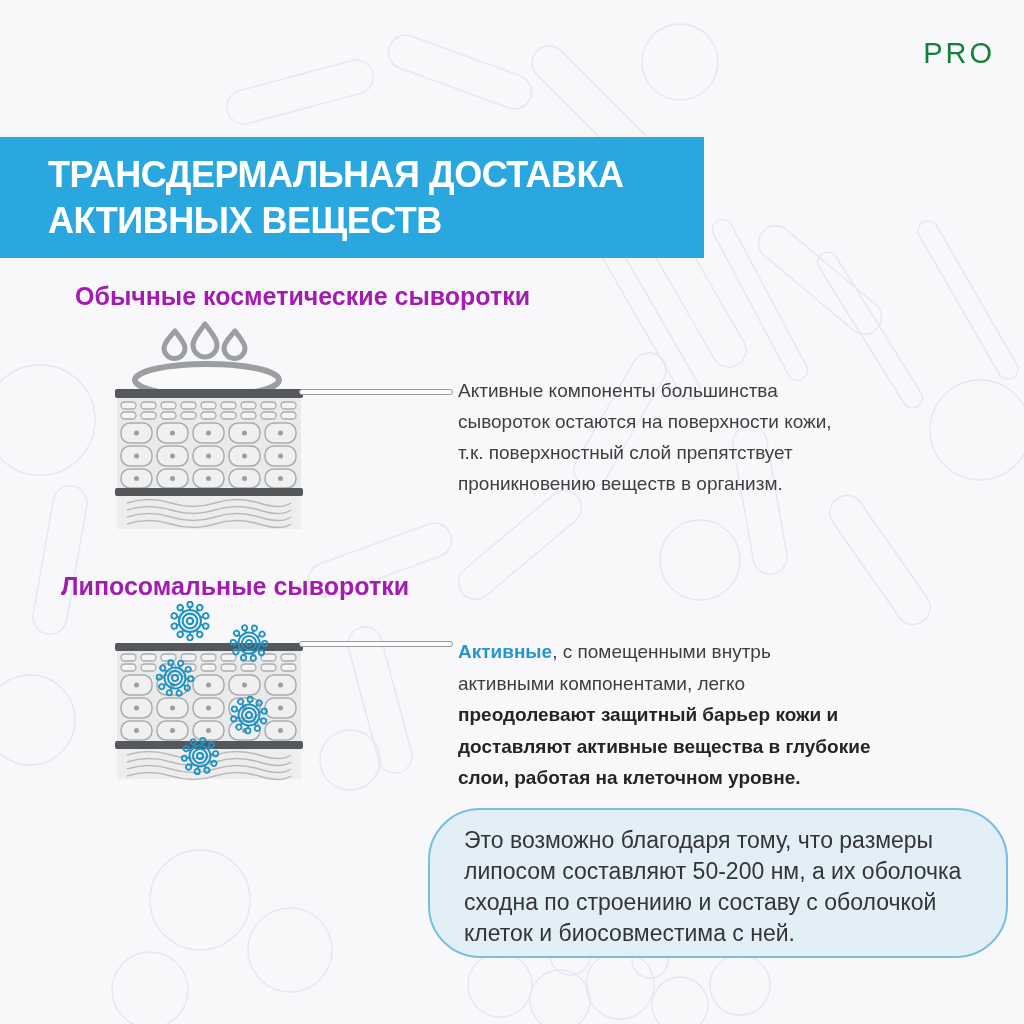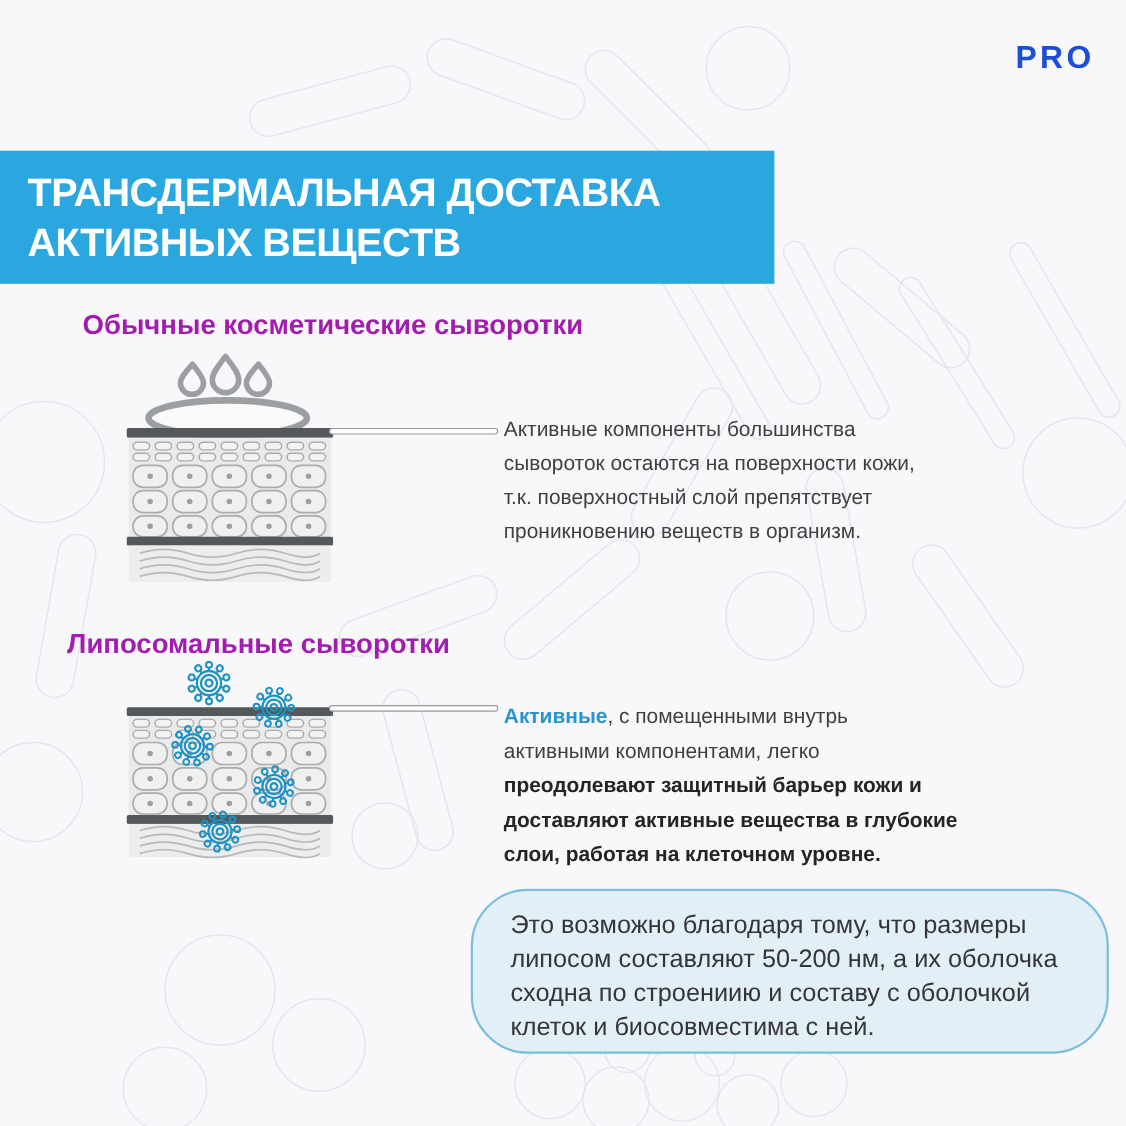--- a/index.html
+++ b/index.html
@@ -8,27 +8,27 @@
     background:#F8F8FA;
     font-family:"Liberation Sans","DejaVu Sans",sans-serif;
   }
   
   .bg-art{position:absolute;left:0;top:0;width:1024px;height:1024px;}
   .bg-art .st{fill:none;stroke:#E5E6F1;stroke-width:1.4px;}
 
   
   .logo{position:absolute;top:36px;right:32px;text-align:right;}
   .logo-name{font-size:42px;font-weight:400;color:#3E4347;letter-spacing:9px;margin-right:-9px;line-height:1.05;}
-  .logo-pro{font-size:29px;font-weight:700;color:#1d4ed8;letter-spacing:3px;margin-right:-3px;margin-top:1px;}
+  .logo-pro{font-size:29px;font-weight:400;color:#15803d;letter-spacing:3px;margin-right:-3px;margin-top:1px;}
 
   
   .banner{
     position:absolute;left:0;top:137px;width:704px;height:121px;
     background:#29A7DE;box-sizing:border-box;
-    display:flex;flex-direction:column;justify-content:center;padding-left:25px;
+    display:flex;flex-direction:column;justify-content:center;padding-left:48px;
   }
   .banner-line{color:#FFFFFF;font-weight:700;font-size:36px;line-height:46px;letter-spacing:-0.5px;}
 
   .section-heading{position:absolute;font-size:25px;font-weight:700;color:#a21caf;}
   .heading-1{left:75px;top:282px;}
   .heading-2{left:61px;top:572px;}
 
   .illus{position:absolute;}
   .illus-1{left:115px;top:321px;}
   .illus-2{left:115px;top:601px;}

